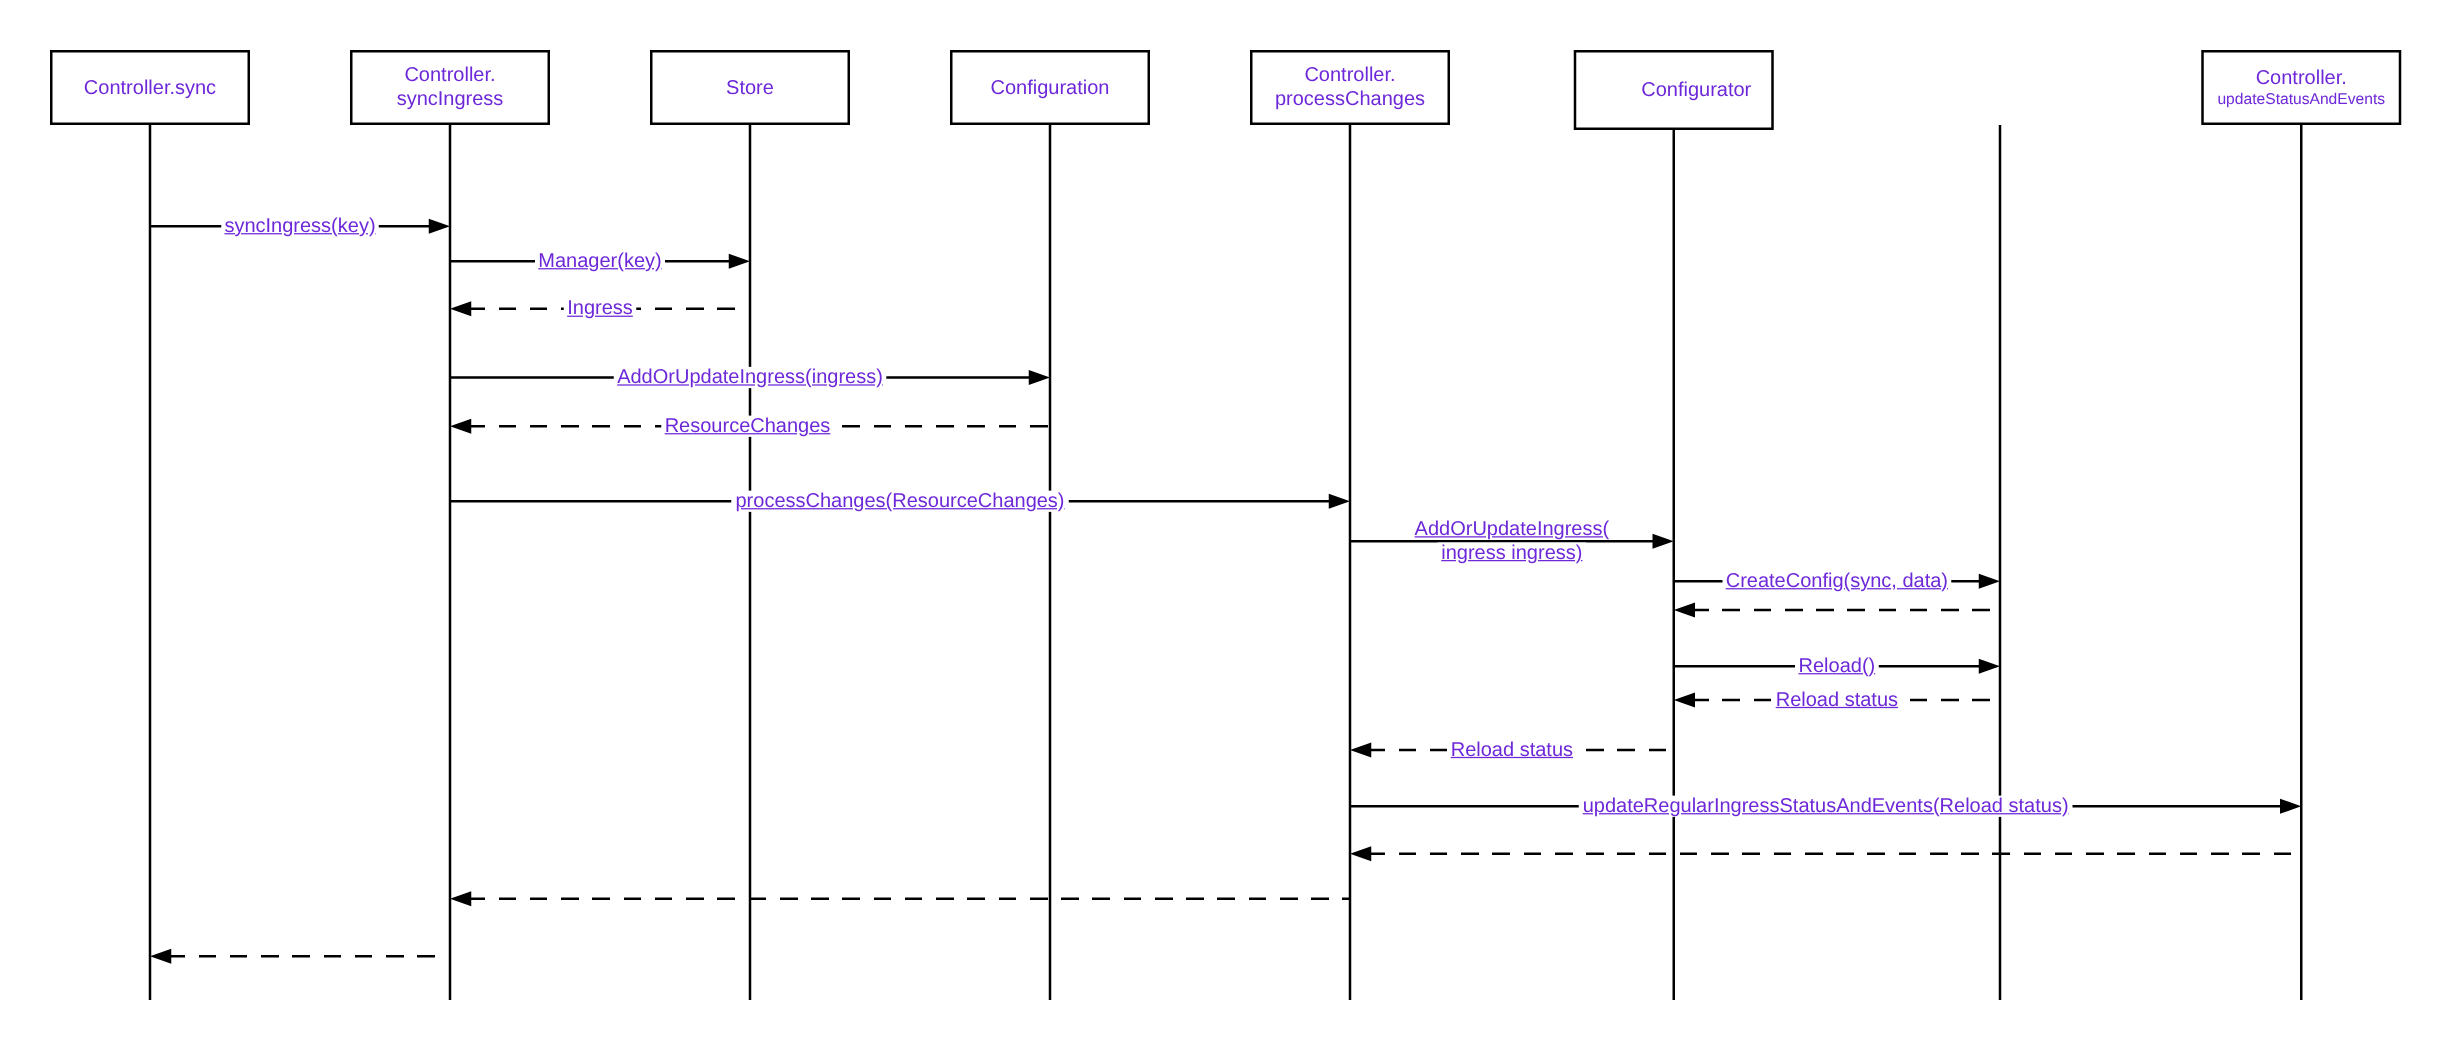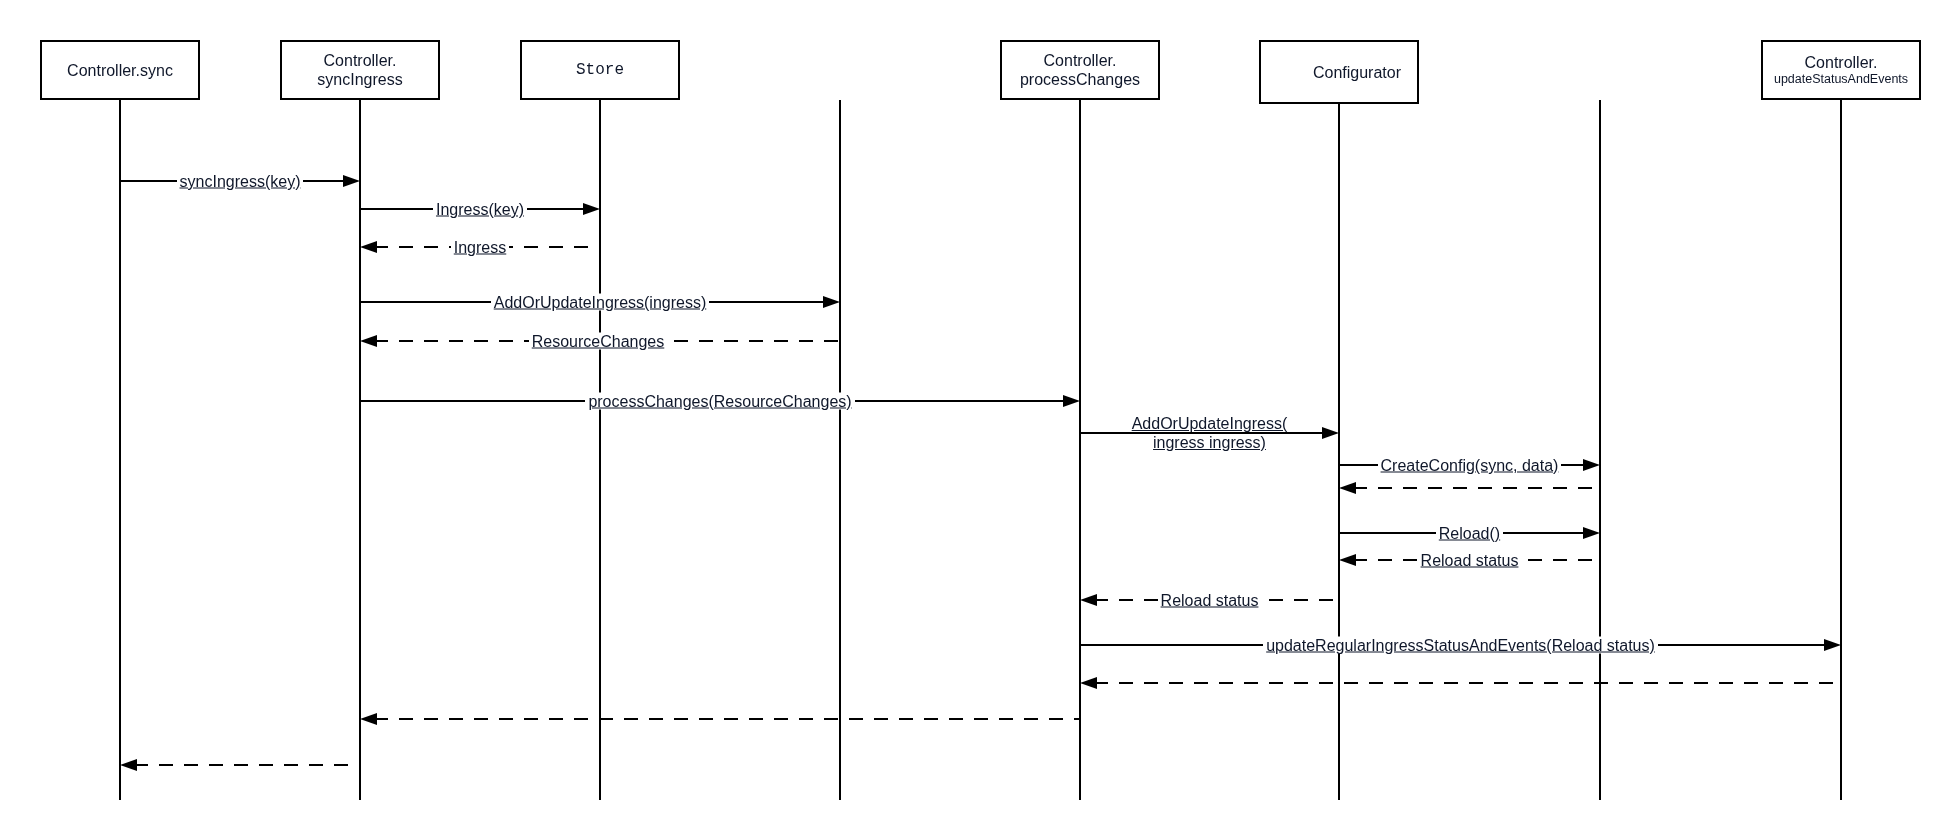--- a/index.html
+++ b/index.html
@@ -6,21 +6,21 @@
     margin: 0;
     padding: 0;
     background: #ffffff;
   }
   #canvas {
     position: relative;
     width: 1960px;
     height: 840px;
     background: #ffffff;
     font-family: "Liberation Sans", "DejaVu Sans", sans-serif;
-    color: #0f172a;
+    color: #6d28d9;
     overflow: hidden;
   }
   .actor-box {
     position: absolute;
     box-sizing: border-box;
     border: 2px solid #000000;
     background: #ffffff;
     display: flex;
     flex-direction: column;
     align-items: center;
@@ -88,24 +88,27 @@
 <div id="canvas">
     <div class="actor-box" style="left: 40px; top: 40px; width: 160px; height: 60px;">
       <div>Controller.sync</div>
     </div>
     <div class="lifeline" style="left: 119px; top: 100px; height: 700px;"></div>
     <div class="actor-box" style="left: 280px; top: 40px; width: 160px; height: 60px;">
       <div>Controller.</div>
       <div>syncIngress</div>
     </div>
     <div class="lifeline" style="left: 359px; top: 100px; height: 700px;"></div>
-    <div class="actor-box" style="left: 520px; top: 40px; width: 160px; height: 60px; font-family: Liberation Mono, monospace;">
+    <div class="actor-box" style="left: 520px; top: 40px; width: 160px; height: 60px;">
       <div>Store</div>
     </div>
     <div class="lifeline" style="left: 599px; top: 100px; height: 700px;"></div>
+    <div class="actor-box" style="left: 760px; top: 40px; width: 160px; height: 60px;">
+      <div>Configuration</div>
+    </div>
     <div class="lifeline" style="left: 839px; top: 100px; height: 700px;"></div>
     <div class="actor-box" style="left: 1000px; top: 40px; width: 160px; height: 60px;">
       <div>Controller.</div>
       <div>processChanges</div>
     </div>
     <div class="lifeline" style="left: 1079px; top: 100px; height: 700px;"></div>
     <div class="actor-box" style="left: 1259px; top: 40px; width: 160px; height: 64px; padding-left: 36px;">
       <div>Configurator</div>
     </div>
     <div class="lifeline" style="left: 1338px; top: 100px; height: 700px;"></div>
@@ -116,21 +119,21 @@
     </div>
     <div class="lifeline" style="left: 1840px; top: 100px; height: 700px;"></div>
     <div>
       <div class="msg-line solid" style="top: 180px; left: 120px; width: 226px;"></div>
       <div class="arrowhead dir-right" style="top: 175px; left: 343px;"></div>
       <div class="msg-label" style="left: -20px; top: 181px;"><div class="label-block"><div class="label-line"><span>syncIngress(key)</span></div></div></div>
     </div>
     <div>
       <div class="msg-line solid" style="top: 208px; left: 360px; width: 226px;"></div>
       <div class="arrowhead dir-right" style="top: 203px; left: 583px;"></div>
-      <div class="msg-label" style="left: 220px; top: 209px;"><div class="label-block"><div class="label-line"><span>Ingress(key)</span></div></div></div>
+      <div class="msg-label" style="left: 220px; top: 209px;"><div class="label-block"><div class="label-line"><span>Manager(key)</span></div></div></div>
     </div>
     <div>
       <div class="msg-line dashed" style="top: 246px; left: 374px; width: 226px;"></div>
       <div class="arrowhead dir-left" style="top: 241px; left: 360px;"></div>
       <div class="msg-label" style="left: 220px; top: 247px;"><div class="label-block"><div class="label-line"><span>Ingress</span></div></div></div>
     </div>
     <div>
       <div class="msg-line solid" style="top: 301px; left: 360px; width: 466px;"></div>
       <div class="arrowhead dir-right" style="top: 296px; left: 823px;"></div>
       <div class="msg-label" style="left: 340px; top: 302px;"><div class="label-block"><div class="label-line"><span>AddOrUpdateIngress(ingress)</span></div></div></div>

